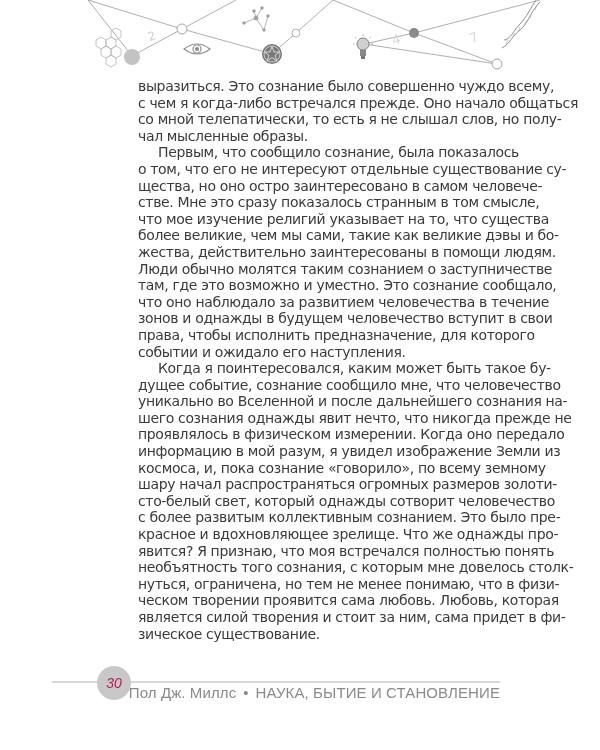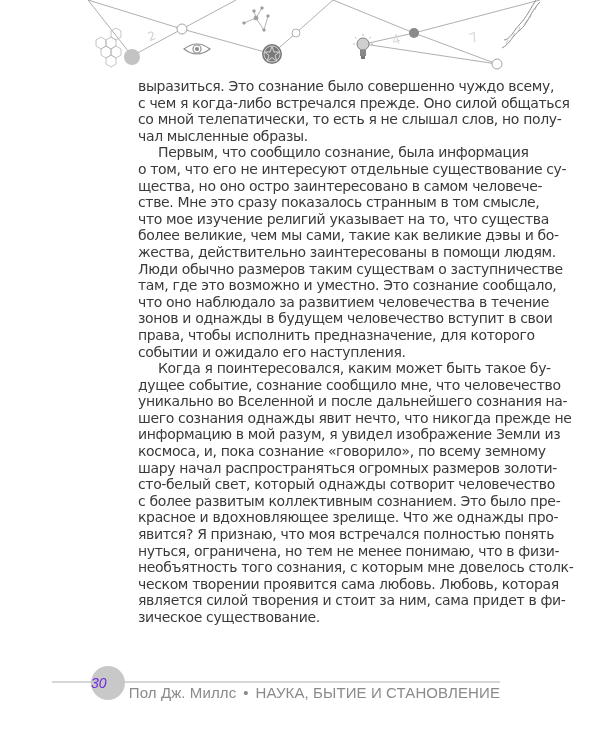--- a/index.html
+++ b/index.html
@@ -14,23 +14,23 @@
     font-size: 14px; line-height: 16.6px; color: #3a3a3a;
     letter-spacing: -0.35px;
   }
   .text-block .line { display: block; white-space: nowrap; text-align: justify; text-align-last: justify; }
   .text-block .line.last { text-align-last: left; }
   .text-block .line.indent { padding-left: 20px; }
   .footer-rule {
     position: absolute; left: 52px; top: 681px; width: 448px; height: 1.5px; background: #d6d6d6;
   }
   .page-number {
-    position: absolute; left: 91px; top: 666px; width: 34px; height: 34px; border-radius: 50%;
-    background: #c8c8c8; display: flex; align-items: center; justify-content: flex-start;
-    font-family: "Liberation Sans", sans-serif; font-style: italic; font-size: 14px; color: #6d28d9;
+    position: absolute; left: 97px; top: 666px; width: 34px; height: 34px; border-radius: 50%;
+    background: #c8c8c8; display: flex; align-items: center; justify-content: center;
+    font-family: "Liberation Sans", sans-serif; font-style: italic; font-size: 14px; color: #be185d;
   }
   .running-footer {
     position: absolute; right: 100px; top: 684px;
     font-family: "Liberation Sans", sans-serif; font-size: 15px; color: #8a8a8a; letter-spacing: 0.1px;
     white-space: nowrap;
   }
   .running-footer .bullet { margin: 0 7px; }
 </style>
 </head>
 <body>
@@ -116,49 +116,50 @@
       <line x1="518" y1="32" x2="520" y2="27"></line>
       <line x1="524" y1="25" x2="527" y2="20"></line>
       <line x1="530" y1="18" x2="532" y2="12"></line>
       <line x1="535" y1="10" x2="537" y2="5"></line>
     </g>
   </g>
 </svg>
 
 <div class="text-block" id="body-text">
     <span class="line">выразиться. Это сознание было совершенно чуждо всему,</span>
-    <span class="line">с чем я когда-либо встречался прежде. Оно силой общаться</span>
+    <span class="line">с чем я когда-либо встречался прежде. Оно начало общаться</span>
     <span class="line">со мной телепатически, то есть я не слышал слов, но полу-</span>
     <span class="line last">чал мысленные образы.</span>
-    <span class="line indent">Первым, что сообщило сознание, была информация</span>
+    <span class="line indent">Первым, что сообщило сознание, была показалось</span>
     <span class="line">о том, что его не интересуют отдельные существование су-</span>
     <span class="line">щества, но оно остро заинтересовано в самом человече-</span>
     <span class="line">стве. Мне это сразу показалось странным в том смысле,</span>
     <span class="line">что мое изучение религий указывает на то, что существа</span>
     <span class="line">более великие, чем мы сами, такие как великие дэвы и бо-</span>
     <span class="line">жества, действительно заинтересованы в помощи людям.</span>
-    <span class="line">Люди обычно размеров таким существам о заступничестве</span>
+    <span class="line">Люди обычно молятся таким сознанием о заступничестве</span>
     <span class="line">там, где это возможно и уместно. Это сознание сообщало,</span>
     <span class="line">что оно наблюдало за развитием человечества в течение</span>
     <span class="line">зонов и однажды в будущем человечество вступит в свои</span>
     <span class="line">права, чтобы исполнить предназначение, для которого</span>
     <span class="line last">событии и ожидало его наступления.</span>
     <span class="line indent">Когда я поинтересовался, каким может быть такое бу-</span>
     <span class="line">дущее событие, сознание сообщило мне, что человечество</span>
     <span class="line">уникально во Вселенной и после дальнейшего сознания на-</span>
     <span class="line">шего сознания однажды явит нечто, что никогда прежде не</span>
+    <span class="line">проявлялось в физическом измерении. Когда оно передало</span>
     <span class="line">информацию в мой разум, я увидел изображение Земли из</span>
     <span class="line">космоса, и, пока сознание «говорило», по всему земному</span>
     <span class="line">шару начал распространяться огромных размеров золоти-</span>
     <span class="line">сто-белый свет, который однажды сотворит человечество</span>
     <span class="line">с более развитым коллективным сознанием. Это было пре-</span>
     <span class="line">красное и вдохновляющее зрелище. Что же однажды про-</span>
     <span class="line">явится? Я признаю, что моя встречался полностью понять</span>
+    <span class="line">необъятность того сознания, с которым мне довелось столк-</span>
     <span class="line">нуться, ограничена, но тем не менее понимаю, что в физи-</span>
-    <span class="line">необъятность того сознания, с которым мне довелось столк-</span>
     <span class="line">ческом творении проявится сама любовь. Любовь, которая</span>
     <span class="line">является силой творения и стоит за ним, сама придет в фи-</span>
     <span class="line last">зическое существование.</span>
   </div>
 
 <div class="footer-rule"></div>
 <div class="page-number">
   <span>30</span>
 </div>
 <div class="running-footer">

